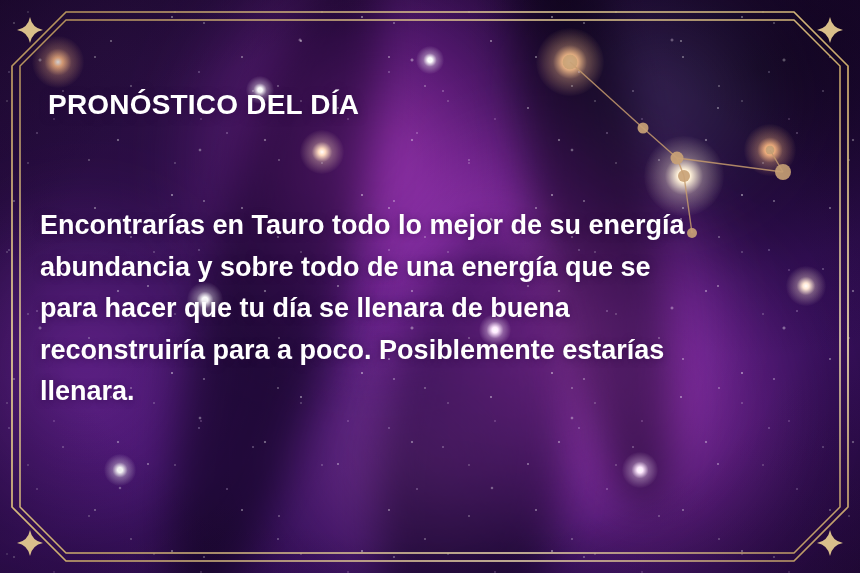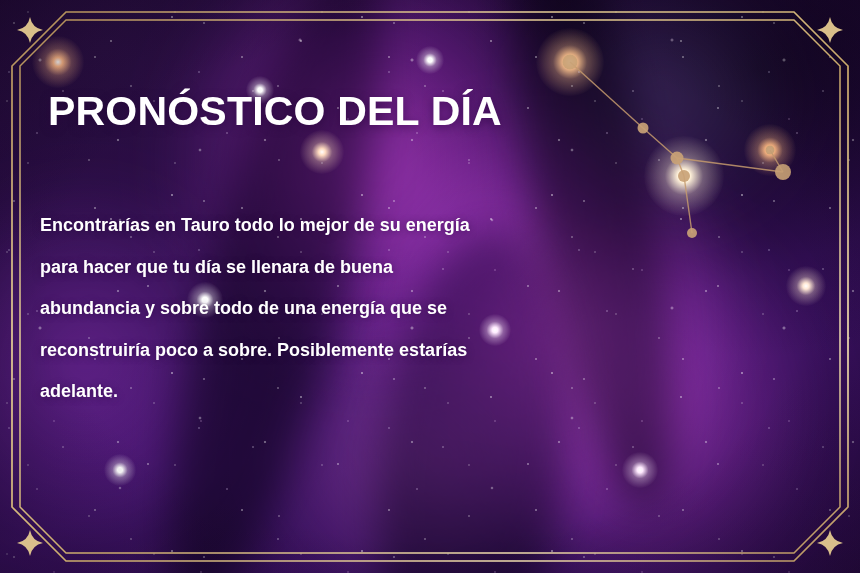--- a/index.html
+++ b/index.html
@@ -91,28 +91,28 @@
 
   
   .constellation{ position:absolute; inset:0; pointer-events:none; }
 
   
   .frame{ position:absolute; inset:0; pointer-events:none; }
 
   
   .title{
     position:absolute; left:48px; top:90px;
-    font-size:41px; font-weight:700; letter-spacing:.2px;
+    font-size:28px; font-weight:700; letter-spacing:.2px;
     color:#ffffff; line-height:1.05;
     text-shadow:0 2px 10px rgba(40,0,60,.55);
     white-space:nowrap;
   }
   .body-text{
     position:absolute; left:40px; top:205px; width:790px;
-    font-size:18px; font-weight:700; line-height:41.5px;
+    font-size:27px; font-weight:700; line-height:41.5px;
     color:#ffffff;
     text-shadow:0 1px 7px rgba(40,0,60,.5);
   }
   .body-text .ln{ display:block; white-space:pre; }
 
   
   .vignette{
     position:absolute; inset:0; pointer-events:none;
     background:radial-gradient(ellipse 85% 85% at 50% 50%, rgba(0,0,0,0) 52%, rgba(10,2,18,.55) 100%);
   }
@@ -193,19 +193,19 @@
         <path d="M 830 17 Q 832.08 27.92 843 30 Q 832.08 32.08 830 43 Q 827.92 32.08 817 30 Q 827.92 27.92 830 17 Z" fill="#e4c98f" opacity="0.95"></path>
         <path d="M 30 530 Q 32.08 540.92 43 543 Q 32.08 545.08 30 556 Q 27.92 545.08 17 543 Q 27.92 540.92 30 530 Z" fill="#e4c98f" opacity="0.95"></path>
         <path d="M 830 530 Q 832.08 540.92 843 543 Q 832.08 545.08 830 556 Q 827.92 545.08 817 543 Q 827.92 540.92 830 530 Z" fill="#e4c98f" opacity="0.95"></path>
       </g>
   </svg>
 
   <h1 class="title">PRONÓSTICO DEL DÍA</h1>
 
   <div class="body-text" id="body-text">
       <span class="ln">Encontrarías en Tauro todo lo mejor de su energía</span>
+      <span class="ln">abundancia y sobre todo de una energía que se</span>
       <span class="ln">para hacer que tu día se llenara de buena</span>
-      <span class="ln">abundancia y sobre todo de una energía que se</span>
-      <span class="ln">reconstruiría poco a sobre. Posiblemente estarías</span>
-      <span class="ln">adelante.</span>
+      <span class="ln">reconstruiría para a poco. Posiblemente estarías</span>
+      <span class="ln">llenara.</span>
     </div>
 
 </div>
 
 </body></html>

